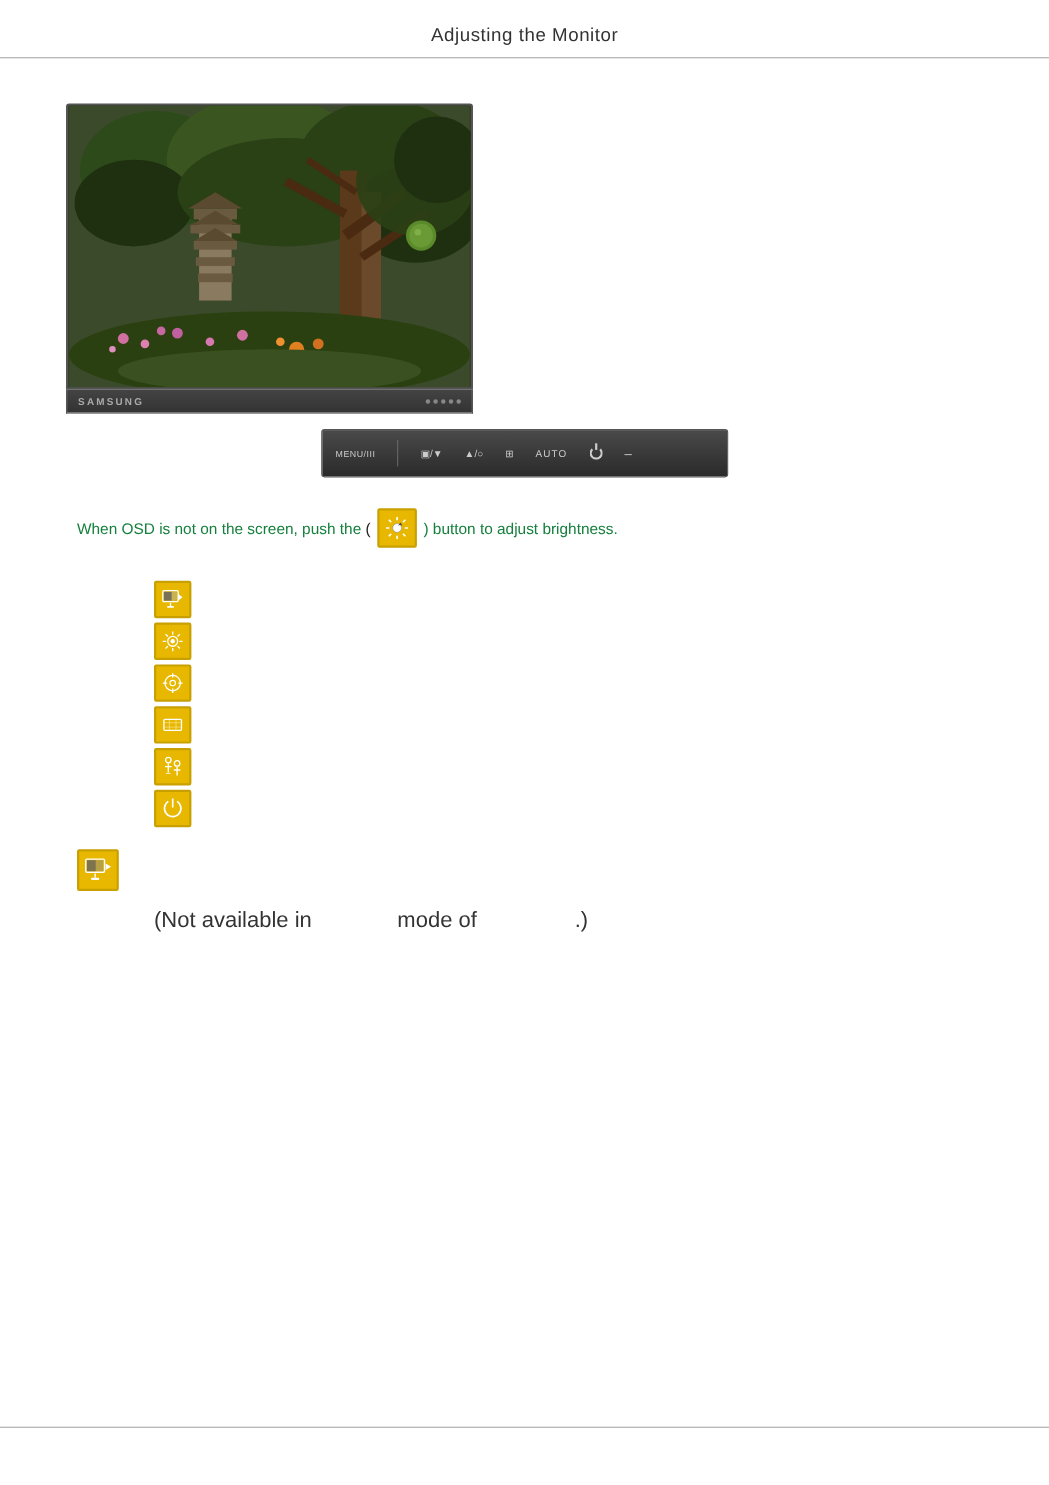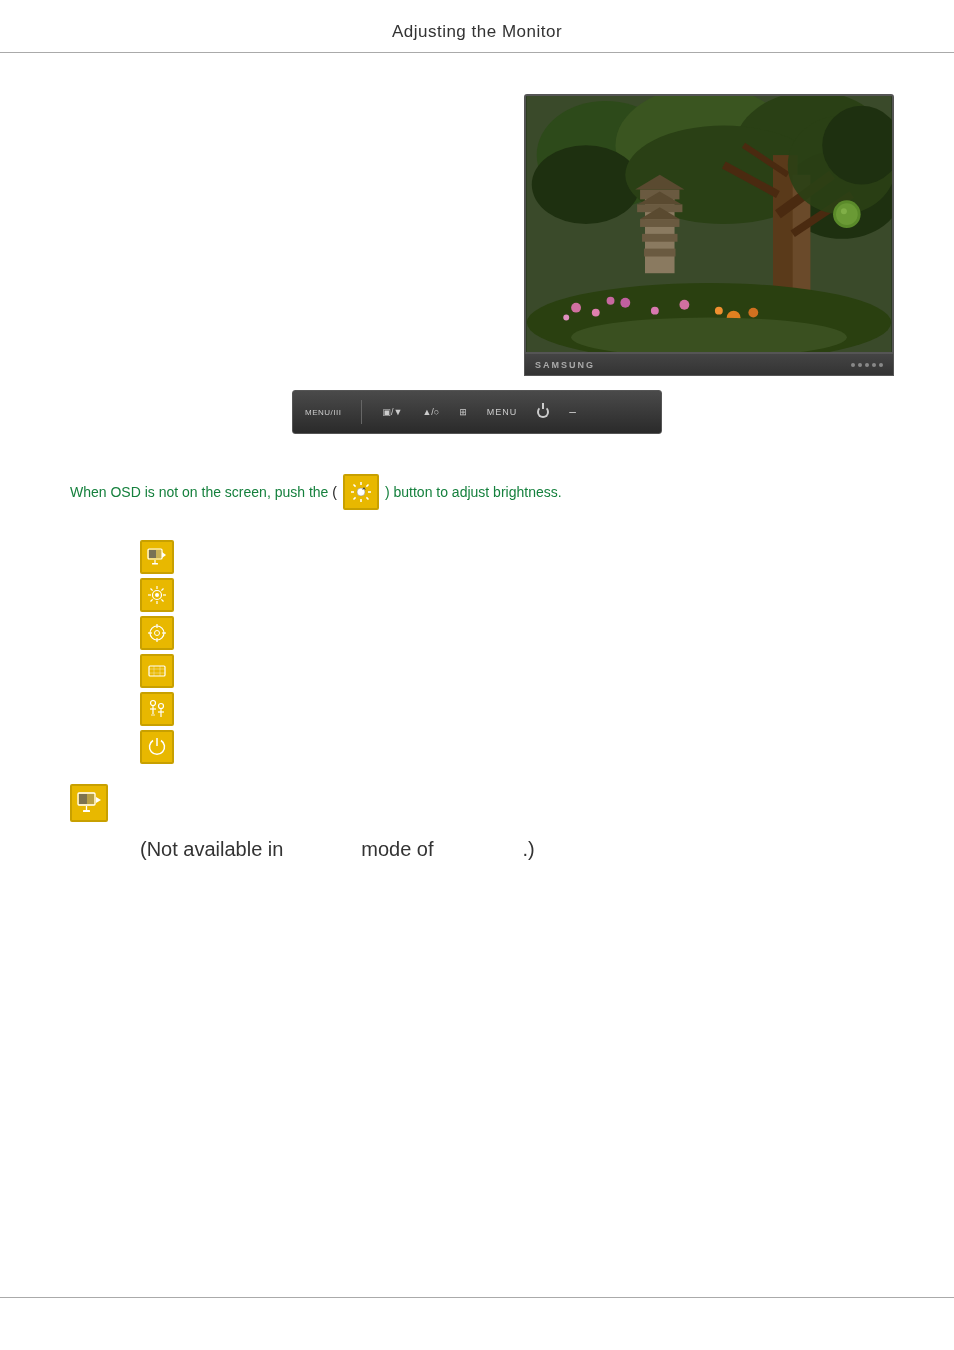--- a/index.html
+++ b/index.html
@@ -41,21 +41,21 @@
     }
 
     .content-area {
       padding: 20px 60px 60px 60px;
       margin-top: 10px;
     }
 
     
     .monitor-image-wrapper {
       display: flex;
-      justify-content: flex-end;
+      justify-content: flex-start;
       margin-bottom: 10px;
     }
 
     .monitor-container {
       width: 370px;
     }
 
     .monitor-screen {
       width: 370px;
       height: 260px;
@@ -102,21 +102,21 @@
       height: 4px;
       background: #888;
       border-radius: 50%;
     }
 
     
     .control-bar-wrapper {
       display: flex;
       justify-content: center;
       margin-top: 14px;
-      margin-bottom: 40px;
+      margin-bottom: 28px;
     }
 
     .control-bar {
       width: 370px;
       height: 44px;
       background: linear-gradient(to bottom, #4a4a4a, #2a2a2a);
       border: 1px solid #555;
       border-radius: 3px;
       display: flex;
       align-items: center;
@@ -338,21 +338,21 @@
       <div class="ctrl-divider"></div>
       <span class="ctrl-btn">
         <span>▣/▼</span>
       </span>
       <span class="ctrl-btn">
         <span>▲/○</span>
       </span>
       <span class="ctrl-btn">
         <span>⊞</span>
       </span>
-      <span class="ctrl-auto">MENU</span>
+      <span class="ctrl-auto">AUTO</span>
       <div class="ctrl-power"></div>
       <span class="ctrl-minus">–</span>
     </div>
   </div>
 
   <div class="description-row">
     <span class="desc-text">When OSD is not on the screen, push the</span>
     &nbsp;
     <span>(</span>
     <div class="brightness-icon">

